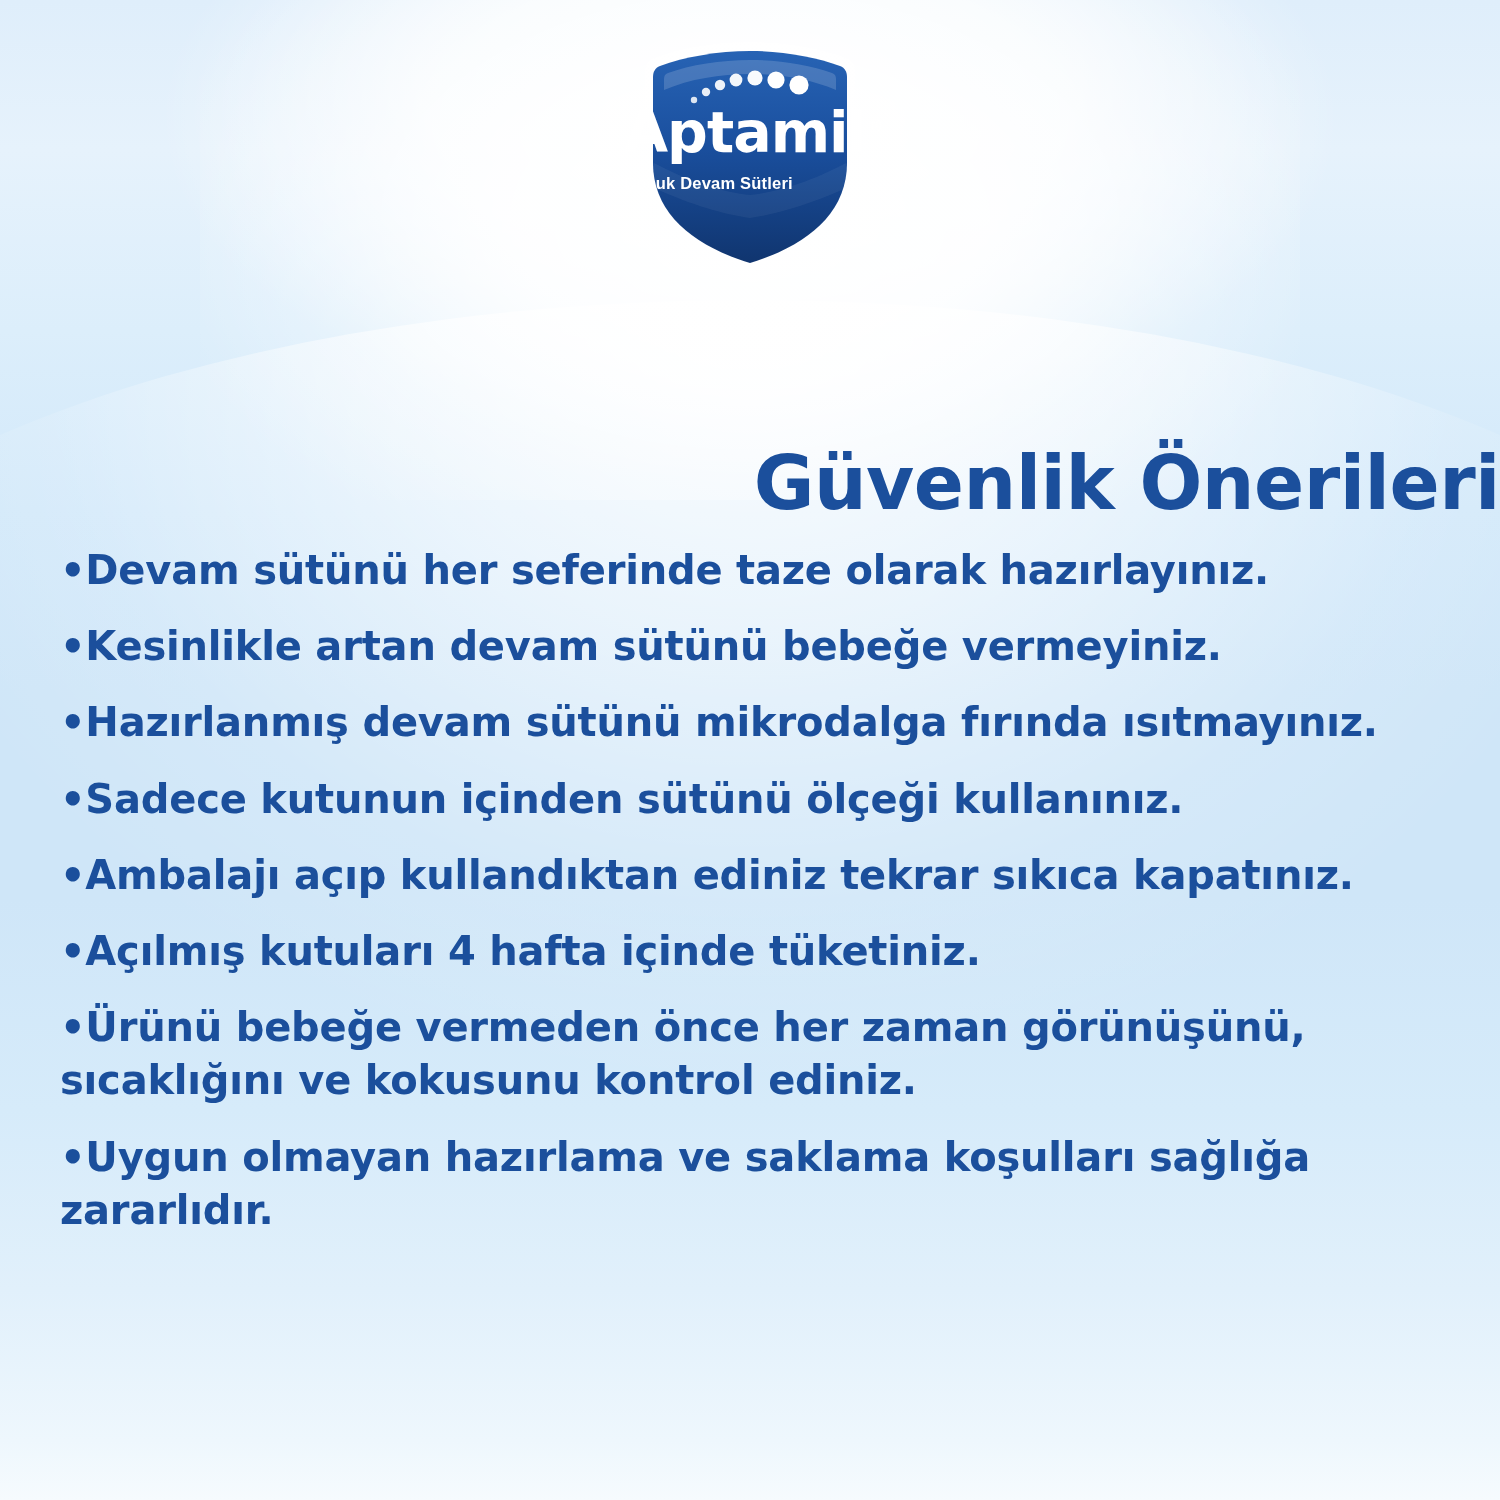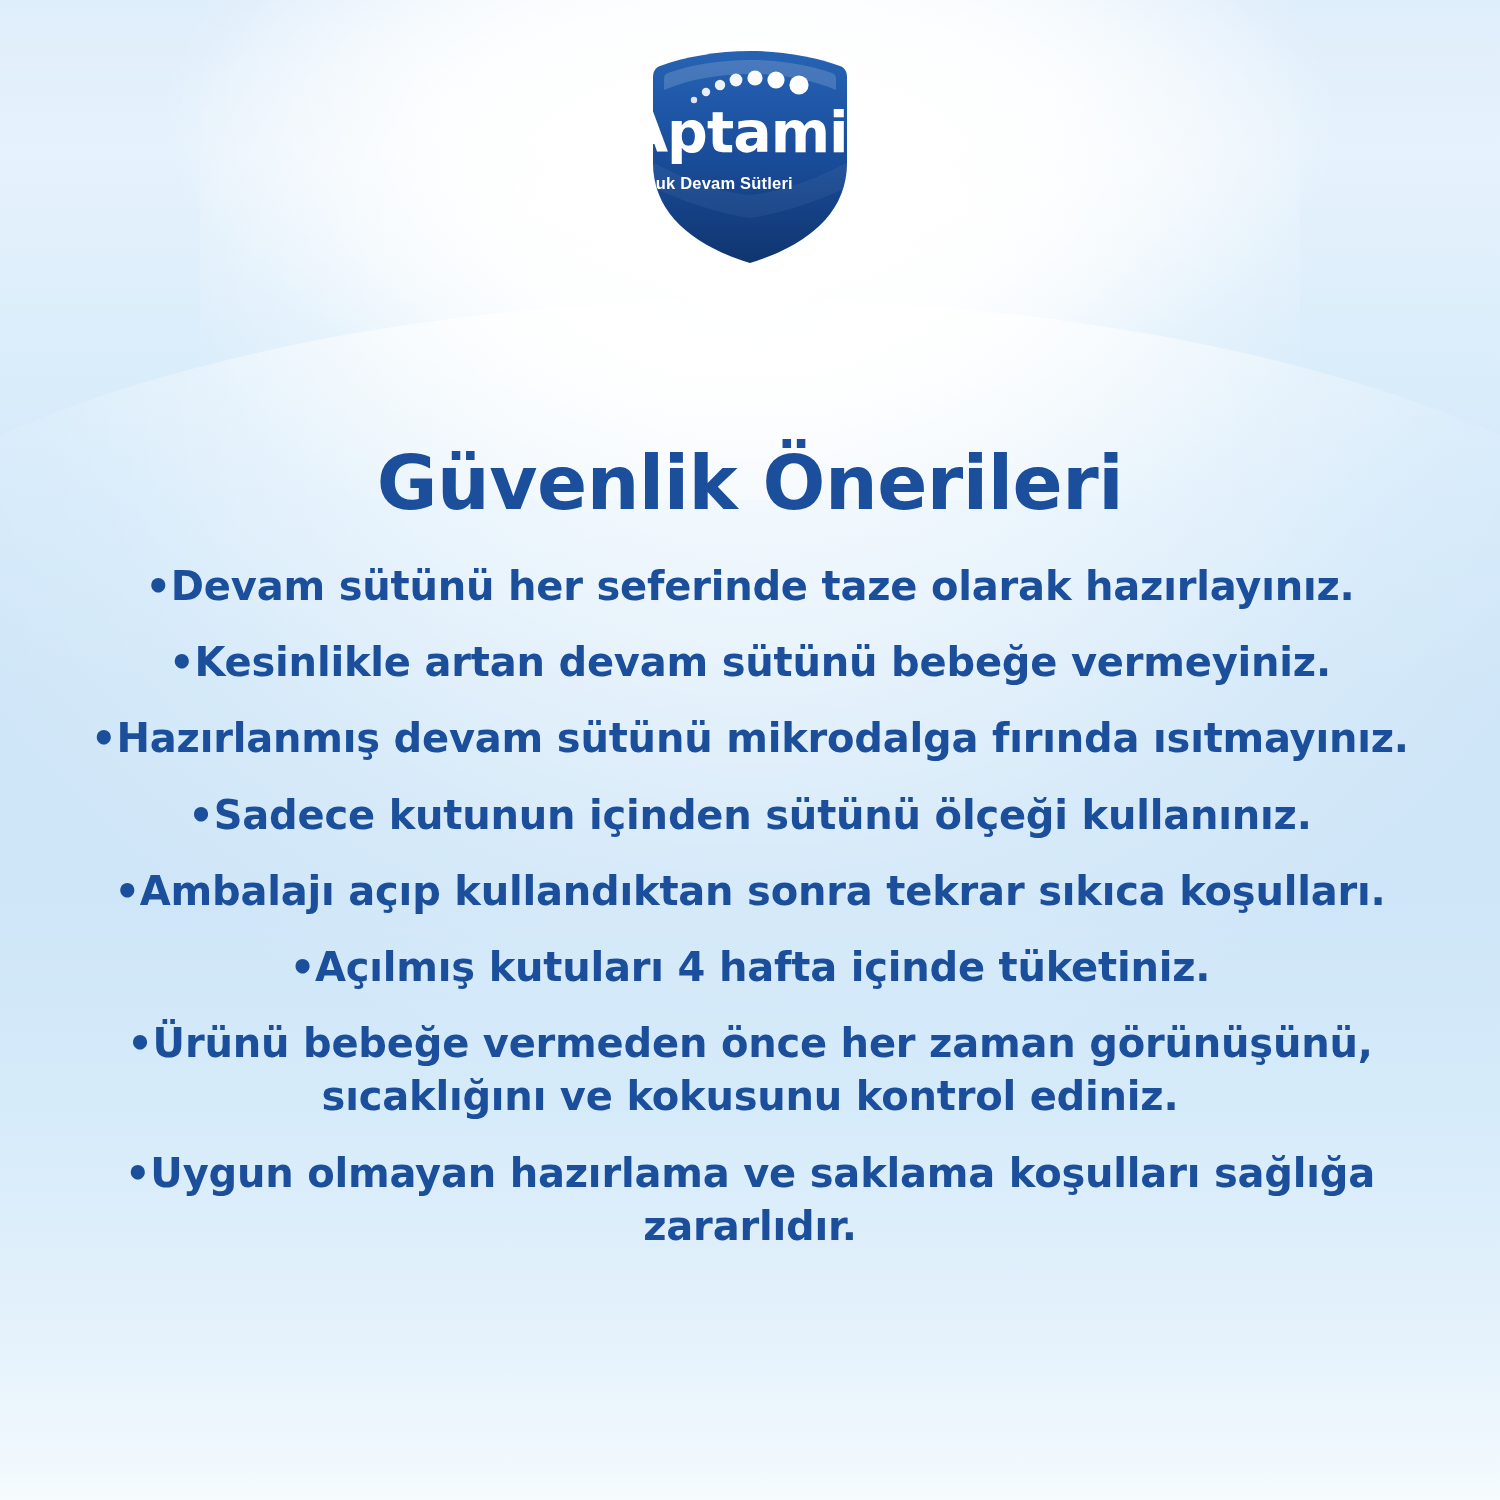--- a/index.html
+++ b/index.html
@@ -105,36 +105,36 @@
     font-weight: bold;
     letter-spacing: 0.2px;
   }
 
   
   .heading {
     position: absolute;
     left: 0;
     right: 0;
     top: 395px;
-    text-align: center;
+    text-align: right;
     color: #1b4f9c;
     font-family: "DejaVu Sans", sans-serif;
     font-size: 74px;
     font-weight: bold;
     letter-spacing: -0.5px;
     line-height: 1.05;
   }
 
   
   .tips {
     position: absolute;
     left: 60px;
     right: 60px;
-    top: 560px;
-    text-align: center;
+    top: 544px;
+    text-align: left;
   }
   .tip {
     color: #1b4f9c;
     font-family: "DejaVu Sans", sans-serif;
     font-size: 40px;
     font-weight: bold;
     line-height: 1.33;
     margin: 0 0 23px 0;
     letter-spacing: -0.2px;
     white-space: pre-line;
@@ -187,20 +187,20 @@
     </div>
   </div>
 
   <h1 class="heading">Güvenlik Önerileri</h1>
 
   <div class="tips">
     <p class="tip">•Devam sütünü her seferinde taze olarak hazırlayınız.</p>
     <p class="tip">•Kesinlikle artan devam sütünü bebeğe vermeyiniz.</p>
     <p class="tip">•Hazırlanmış devam sütünü mikrodalga fırında ısıtmayınız.</p>
     <p class="tip">•Sadece kutunun içinden sütünü ölçeği kullanınız.</p>
-    <p class="tip">•Ambalajı açıp kullandıktan sonra tekrar sıkıca koşulları.</p>
+    <p class="tip">•Ambalajı açıp kullandıktan ediniz tekrar sıkıca kapatınız.</p>
     <p class="tip">•Açılmış kutuları 4 hafta içinde tüketiniz.</p>
     <p class="tip">•Ürünü bebeğe vermeden önce her zaman görünüşünü,
 sıcaklığını ve kokusunu kontrol ediniz.</p>
     <p class="tip">•Uygun olmayan hazırlama ve saklama koşulları sağlığa zararlıdır.</p>
   </div>
 
 </div>
 
 </body></html>

